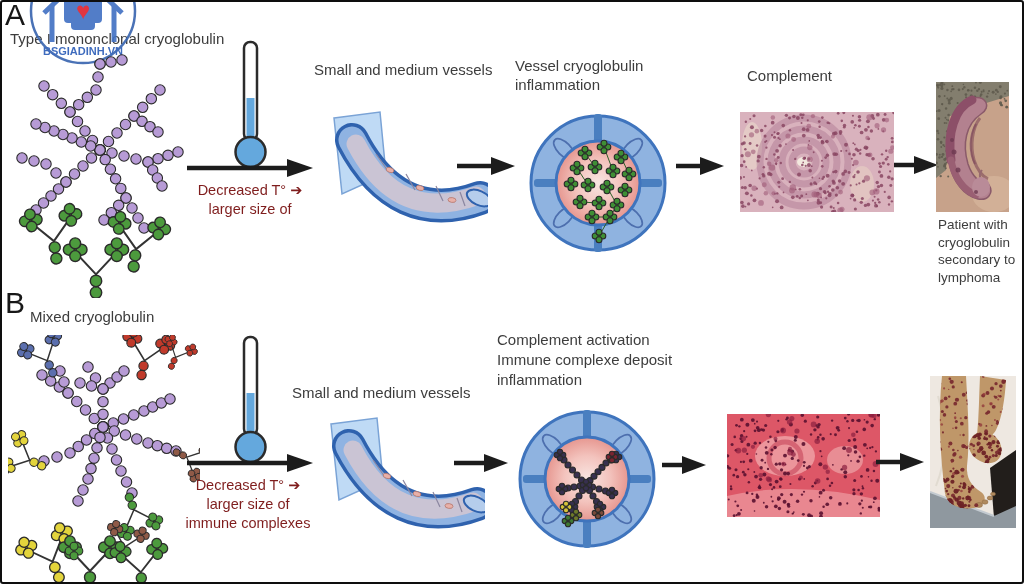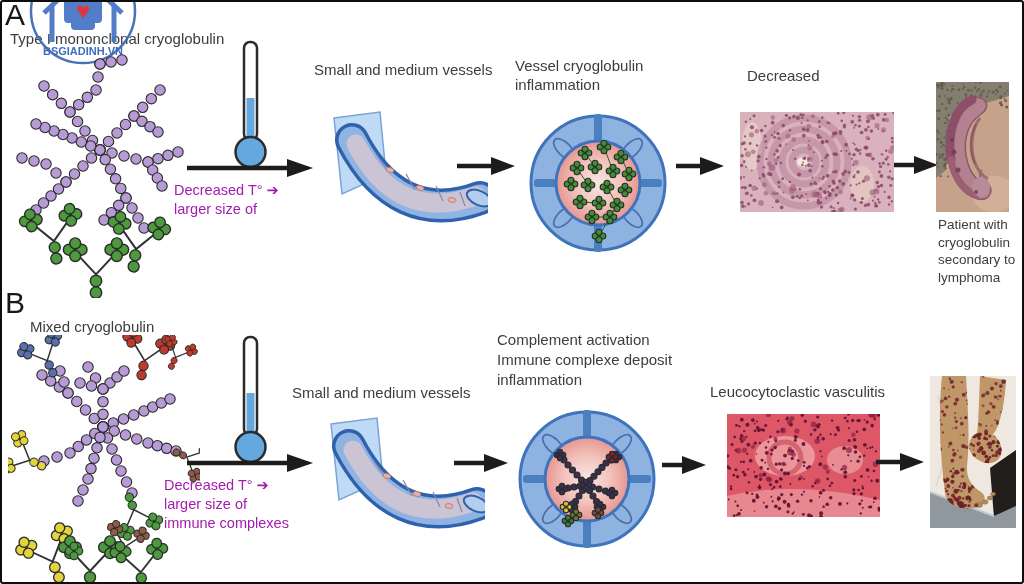--- a/index.html
+++ b/index.html
@@ -1,21 +1,21 @@
 <!DOCTYPE html>
 <html><head>
 <meta charset="utf-8">
 <style>
   html,body{margin:0;padding:0;background:#ffffff;font-family:"Liberation Sans",sans-serif;}
   #fig{position:relative;width:1024px;height:584px;box-sizing:border-box;border:2px solid #0e0e0e;
        border-radius:3px;overflow:hidden;background:#ffffff;}
   .abs{position:absolute;}
   .lbl{position:absolute;color:#3d3d3d;font-size:15px;line-height:19px;text-align:left;}
   .lbl.left{text-align:left;}
-  .tmp{position:absolute;color:#a21caf;font-size:14.5px;line-height:19px;}
+  .tmp{position:absolute;color:#7f1d1d;font-size:14.5px;line-height:19px;text-align:center;}
   .cap{position:absolute;color:#3d3d3d;font-size:13.5px;line-height:17.5px;text-align:left;}
   .panel-letter{position:absolute;font-size:30px;color:#181818;}
   .arrow{position:absolute;}
   .arrow line{stroke:#1c1c1c;stroke-width:4.5;}
   .arrow polygon{fill:#1c1c1c;}
 </style>
 </head>
 <body>
 
 <div id="fig">
@@ -314,21 +314,21 @@
         <circle cx="74" cy="127.2" r="3" fill="#3f8f35" stroke="#2b2b2b" stroke-width="1.1"></circle>
         <circle cx="74" cy="134.8" r="3" fill="#3f8f35" stroke="#2b2b2b" stroke-width="1.1"></circle>
       </g>
     </svg>
 
   <svg class="arrow" style="left:672px;top:153px;width:52px;height:22px" viewBox="0 0 52 22">
     <line x1="2" y1="11" x2="30" y2="11"></line>
       <polygon points="26,2 50,11 26,20"></polygon>
     </svg>
 
-  <div class="lbl" style="left:745px;top:64px;width:140px">Decreased</div>
+  <div class="lbl" style="left:745px;top:64px;width:140px">Complement</div>
 
   <svg id="histA" class="abs" style="left:738px;top:110px" width="154" height="100" viewBox="0 0 154 100">
       <rect x="0" y="0" width="154" height="100" fill="#d9b2bd"></rect>
       <ellipse cx="12" cy="34" rx="10" ry="24" fill="#e8d4cb" opacity="0.7"></ellipse>
       <circle cx="64" cy="50" r="12" fill="none" stroke="#ae7590" stroke-width="7" opacity="0.45"></circle>
       <circle cx="64" cy="50" r="22" fill="none" stroke="#ae7590" stroke-width="7" opacity="0.45"></circle>
       <circle cx="64" cy="50" r="33" fill="none" stroke="#ae7590" stroke-width="7" opacity="0.45"></circle>
       <circle cx="64" cy="50" r="44" fill="none" stroke="#ae7590" stroke-width="7" opacity="0.45"></circle>
       <ellipse cx="64" cy="50" rx="7" ry="5" fill="#f2e8de"></ellipse>
       <ellipse cx="122" cy="72" rx="12" ry="18" fill="#e3c8c2" opacity="0.8"></ellipse>
@@ -769,21 +769,21 @@
 
   <div class="cap" style="left:936px;top:214px;width:88px">
     <div>Patient with</div>
     <div>cryoglobulin</div>
     <div>secondary to</div>
     <div>lymphoma</div>
   </div>
 
   <div class="panel-letter" style="left:3px;top:284px">B</div>
 
-  <div class="lbl left" style="left:28px;top:315px;width:200px">Mixed cryoglobulin</div>
+  <div class="lbl left" style="left:28px;top:305px;width:200px">Mixed cryoglobulin</div>
 
   <svg id="molB" class="abs" style="left:6px;top:333px" width="192" height="251" viewBox="0 0 192 251">
       <circle cx="95" cy="92" r="5.2" fill="#b79bd6" stroke="#2b2b2b" stroke-width="1.1"></circle>
       <circle cx="86.25" cy="83.5" r="5.2" fill="#b79bd6" stroke="#2b2b2b" stroke-width="1.1"></circle>
       <circle cx="77.5" cy="75" r="5.2" fill="#b79bd6" stroke="#2b2b2b" stroke-width="1.1"></circle>
       <circle cx="68.75" cy="66.5" r="5.2" fill="#b79bd6" stroke="#2b2b2b" stroke-width="1.1"></circle>
       <circle cx="60" cy="58" r="5.2" fill="#b79bd6" stroke="#2b2b2b" stroke-width="1.1"></circle>
       <circle cx="51.333333333333336" cy="52" r="5.2" fill="#b79bd6" stroke="#2b2b2b" stroke-width="1.1"></circle>
       <circle cx="42.66666666666667" cy="46" r="5.2" fill="#b79bd6" stroke="#2b2b2b" stroke-width="1.1"></circle>
       <circle cx="34" cy="40" r="5.2" fill="#b79bd6" stroke="#2b2b2b" stroke-width="1.1"></circle>
@@ -1158,21 +1158,20 @@
         <circle cx="54" cy="116.8" r="2.6" fill="#3f7a33" stroke="#2b2b2b" stroke-width="1.1"></circle>
         <circle cx="54" cy="123.2" r="2.6" fill="#3f7a33" stroke="#2b2b2b" stroke-width="1.1"></circle>
       </g>
     </svg>
 
   <svg class="arrow" style="left:658px;top:452px;width:48px;height:22px" viewBox="0 0 48 22">
     <line x1="2" y1="11" x2="26" y2="11"></line>
       <polygon points="22,2 46,11 22,20"></polygon>
     </svg>
 
-  <div class="lbl" style="left:708px;top:380px;width:176px">Leucocytoclastic vasculitis</div>
 
   <svg id="histB" class="abs" style="left:725px;top:412px" width="153" height="103" viewBox="0 0 153 103">
       <rect x="0" y="0" width="153" height="103" fill="#dd5767"></rect>
       <ellipse cx="58" cy="42" rx="30" ry="20" fill="#f0a9ac" opacity="0.75"></ellipse>
       <ellipse cx="118" cy="46" rx="18" ry="14" fill="#eda4a8" opacity="0.7"></ellipse>
       <path d="M0,82 Q70,66 153,86 L153,103 L0,103 Z" fill="#ec949b" opacity="0.8"></path>
       <circle cx="58" cy="44" r="16" fill="none" stroke="#c74458" stroke-width="5" opacity="0.6"></circle>
       <circle cx="32.544528292279935" cy="71.3091193099083" r="0.8640567990318205" fill="#5a1130" opacity="0.9"></circle>
       <circle cx="112.93262328856281" cy="89.9794281581321" r="1.8832227711953329" fill="#5a1130" opacity="0.9"></circle>
       <circle cx="82.41451716395771" cy="52.6161843429395" r="1.5204009867833932" fill="#5a1130" opacity="0.9"></circle>

